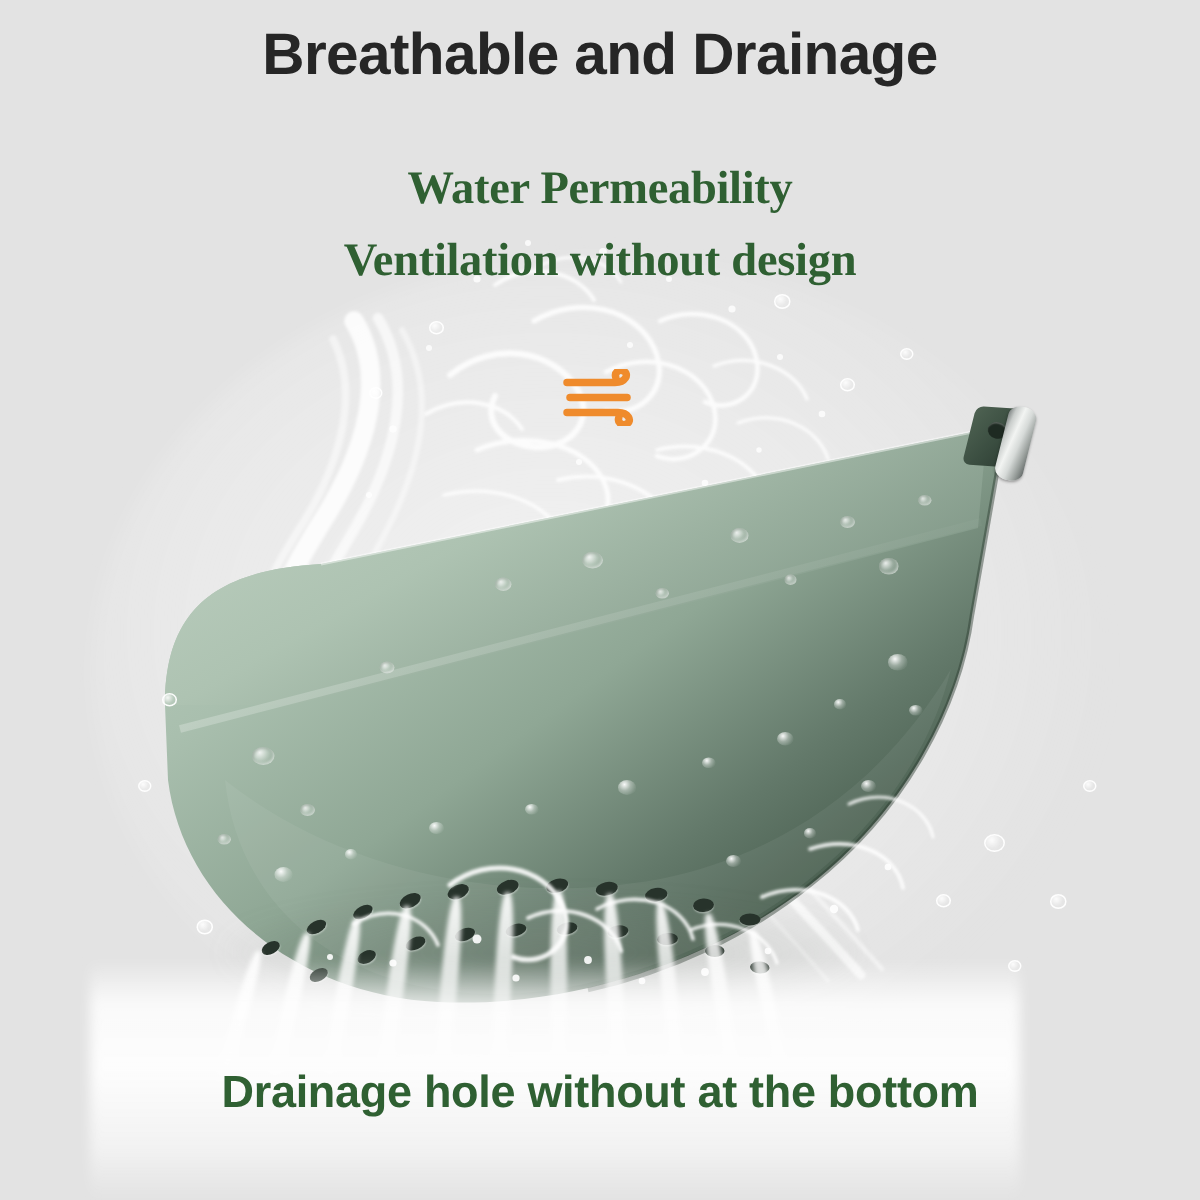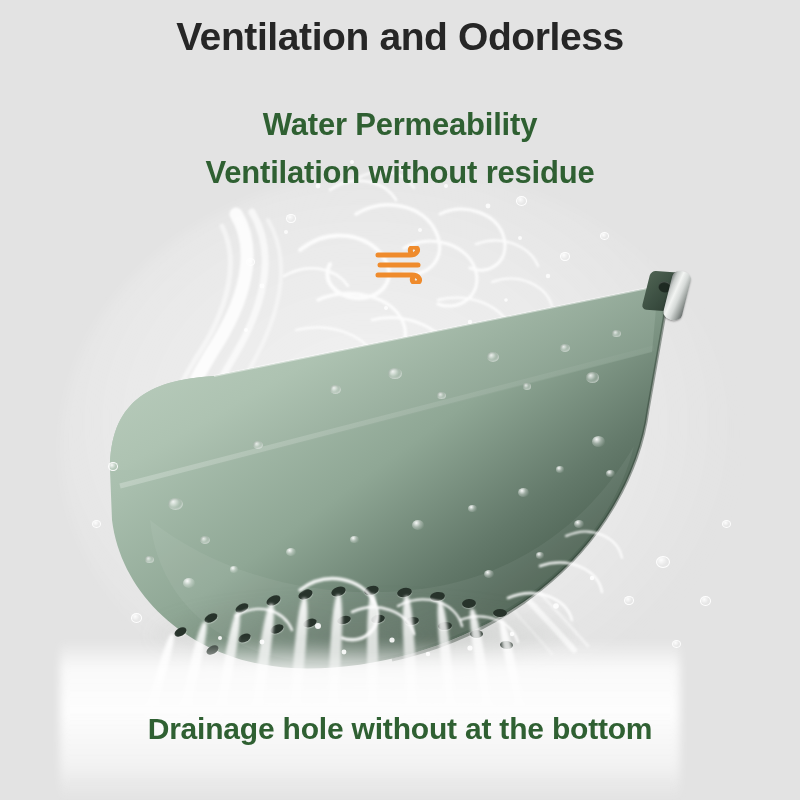--- a/index.html
+++ b/index.html
@@ -33,20 +33,21 @@
   .sub-line {
     position: absolute;
     left: 0;
     width: 800px;
     text-align: center;
     font-size: 31px;
     font-weight: 700;
     color: #2f6032;
     line-height: 1.1;
     letter-spacing: -0.2px;
+    font-family: Liberation Serif, serif;
   }
   .sub-1 { top: 108px; }
   .sub-2 { top: 156px; }
   .footline {
     position: absolute;
     left: 0;
     top: 712px;
     width: 800px;
     text-align: center;
     font-size: 30px;
@@ -447,20 +448,20 @@
   <div class="wind-icon">
     <svg viewBox="0 0 56 38" width="56" height="38" aria-hidden="true">
       <g fill="none" stroke="#ef8b2c" stroke-width="5" stroke-linecap="round">
         <path d="M4,9 L36,9 C43,9 45.5,3.5 42,1.5 C39,-0.2 35.5,2 36.5,5.5"></path>
         <path d="M6,19 L44,19"></path>
         <path d="M4,29 L38,29 C45,29 47.5,34.5 44,36.5 C41,38.2 37.5,36 38.5,32.5"></path>
       </g>
     </svg>
   </div>
 
-  <div class="headline">Ventilation and Odorless</div>
+  <div class="headline">Breathable and Drainage</div>
 
   <div class="sub-line sub-1">Water Permeability</div>
-  <div class="sub-line sub-2">Ventilation without residue</div>
+  <div class="sub-line sub-2">Ventilation without design</div>
 
   <div class="footline">Drainage hole without at the bottom</div>
 
 </div>
 
 </body></html>

